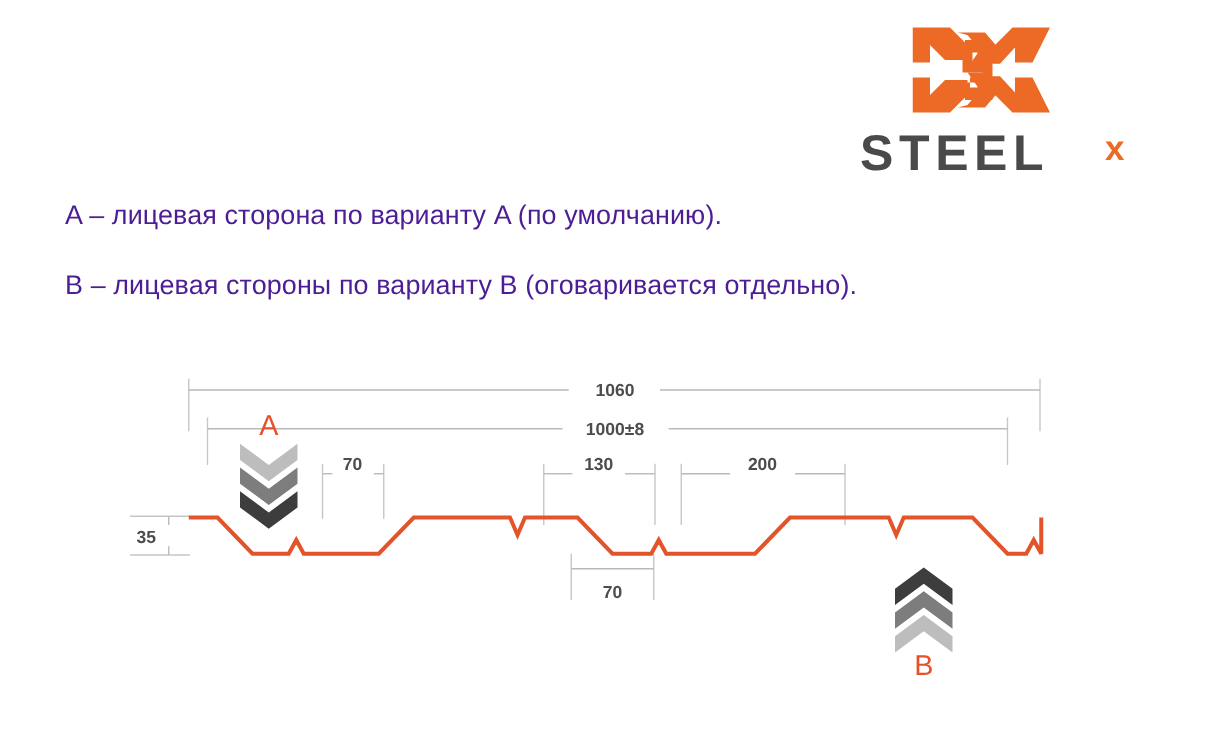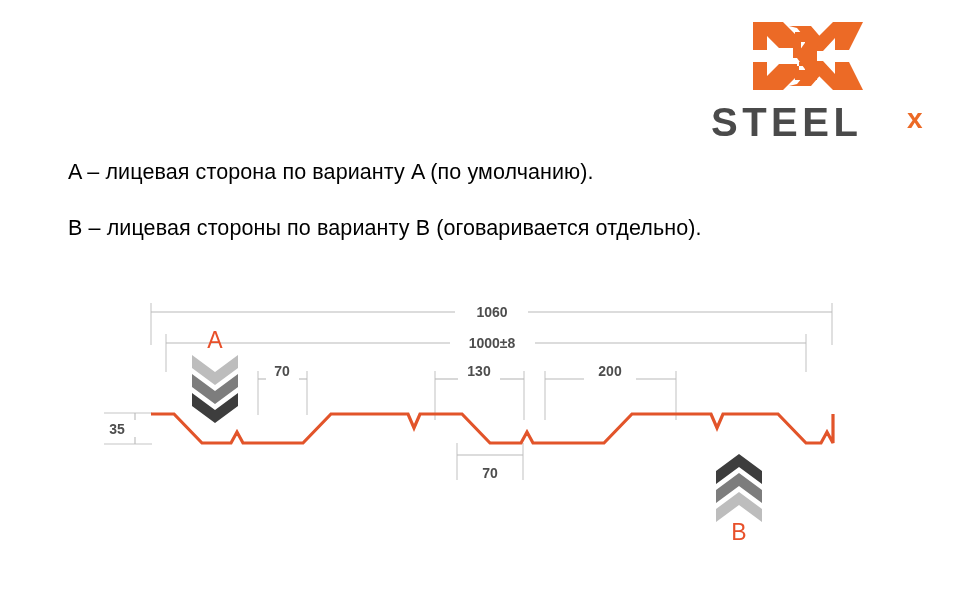--- a/index.html
+++ b/index.html
@@ -12,21 +12,21 @@
     height: 597px;
     position: relative;
     overflow: hidden;
     font-family: "Liberation Sans", sans-serif;
     -webkit-font-smoothing: antialiased;
   }
 
   
   #brand-logo {
     position: absolute;
-    left: 711px;
+    left: 688px;
     top: 18px;
     width: 250px;
     height: 126px;
   }
   #logo-mark {
     position: absolute;
     left: 42px;
     top: 0px;
     width: 110px;
     height: 76px;
@@ -35,22 +35,22 @@
     position: absolute;
     left: 0px;
     top: 84px;
     width: 250px;
     height: 42px;
   }
 
   
   .caption {
     position: absolute;
-    left: 68px;
-    color: #000000;
+    left: 52px;
+    color: #4c1d95;
     font-size: 21.5px;
     font-weight: 400;
     letter-spacing: 0.1px;
     white-space: nowrap;
   }
   #caption-a { top: 160px; }
   #caption-b { top: 216px; }
 
   
   #profile-drawing {

